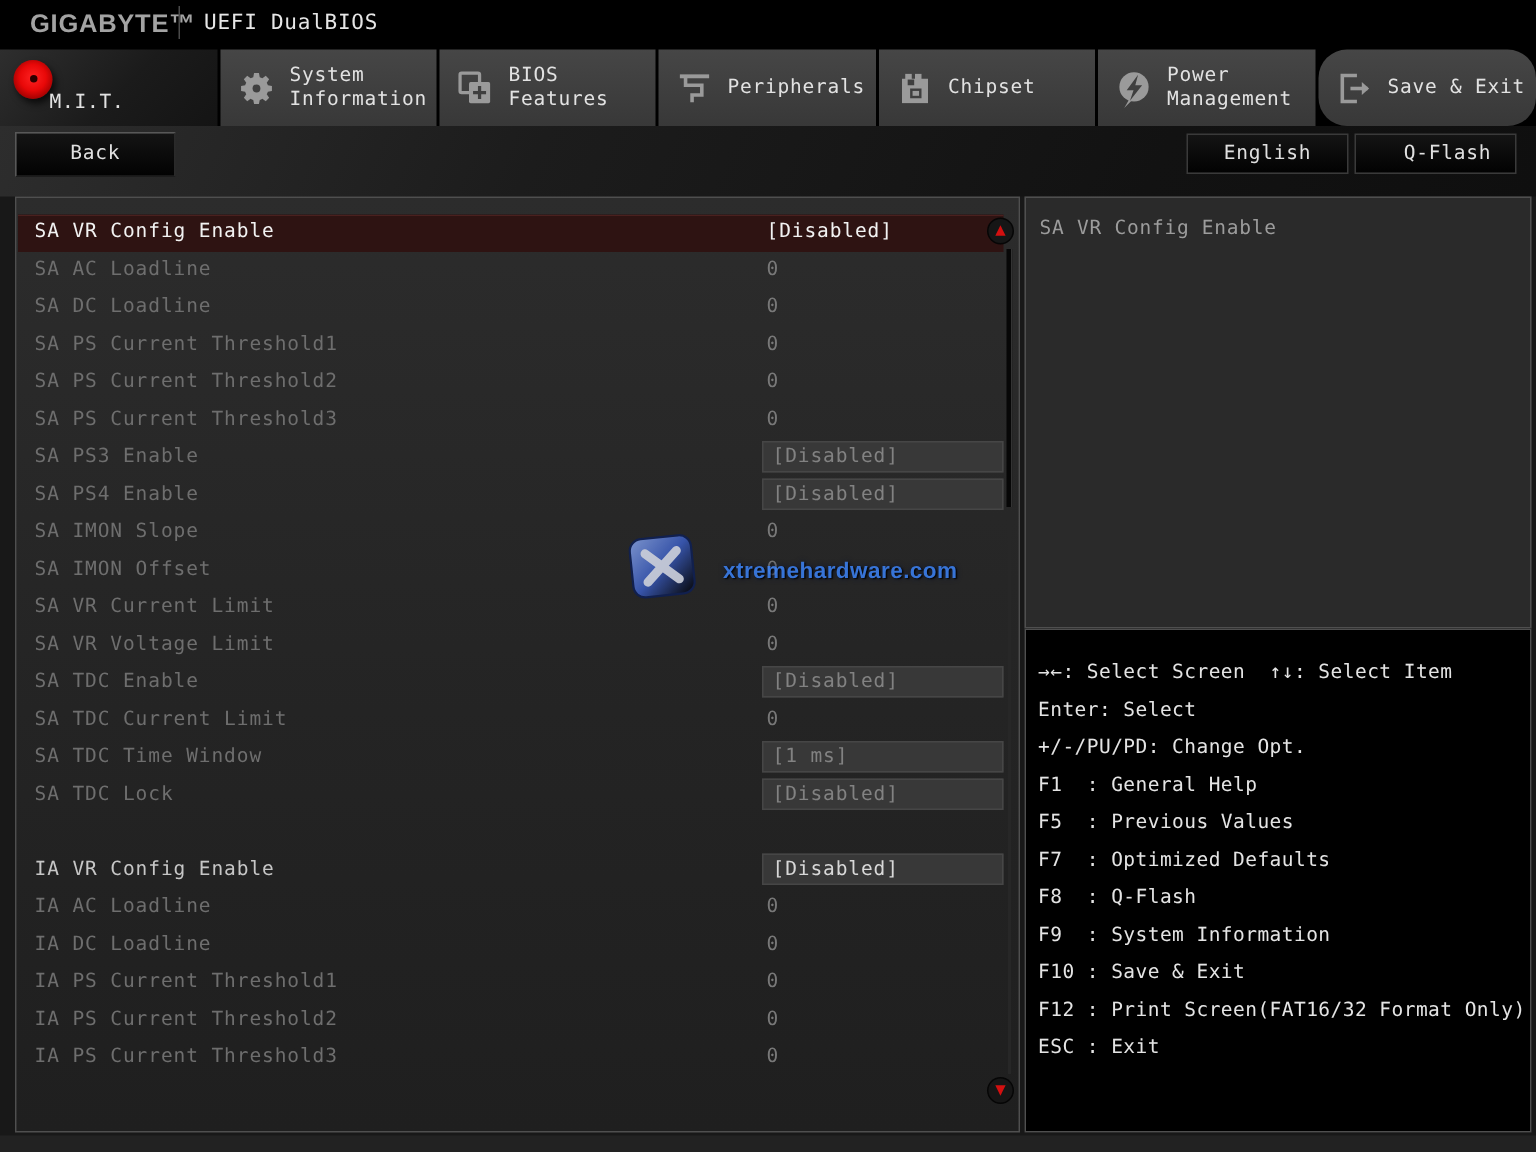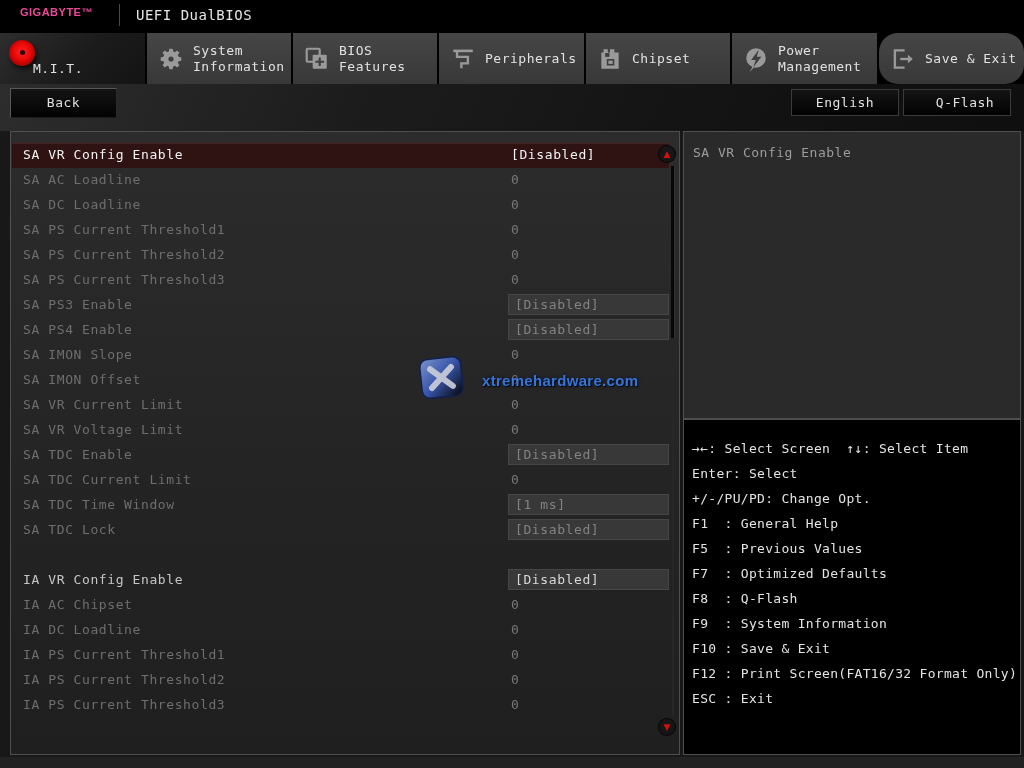--- a/index.html
+++ b/index.html
@@ -3,21 +3,21 @@
 <meta charset="utf-8">
 <style>
   html,body{margin:0;padding:0;background:#000;}
   .screen{position:relative;width:1024px;height:768px;overflow:hidden;
     background:#181818;font-family:"DejaVu Sans Mono",monospace;
     -webkit-font-smoothing:none;}
 
   
   .topbar{position:absolute;left:0;top:0;width:1024px;height:30px;background:#000;}
   .brand{position:absolute;left:20px;top:6px;font-family:"Liberation Sans",sans-serif;
-    font-weight:bold;font-size:11px;letter-spacing:.5px;color:#ec4899;}
+    font-weight:bold;font-size:17px;letter-spacing:.5px;color:#a3a3a3;}
   .topbar-divider{position:absolute;left:119px;top:4px;width:1px;height:22px;background:#4a4a4a;}
   .fw-title{position:absolute;left:136px;top:7px;font-size:14px;color:#e6e6e6;letter-spacing:.5px;}
 
   
   .tabbar{position:absolute;left:0;top:30px;width:1024px;height:54px;background:#000;}
   .tab{position:absolute;top:3px;height:51px;background:linear-gradient(180deg,#464646,#383838);
     box-sizing:border-box;cursor:default;}
   .tab .tab-label{position:absolute;left:46px;top:50%;transform:translateY(-50%);
     font-size:13px;line-height:16px;color:#e2e2e2;white-space:pre-line;letter-spacing:.5px;}
   .tab .tab-icon{position:absolute;left:11px;top:50%;transform:translateY(-50%);width:26px;height:26px;}
@@ -248,21 +248,21 @@
         <div class="row dim">
           <span class="row-label">SA TDC Lock</span>
           <span class="row-value boxed">[Disabled]</span>
         </div>
         <div class="row"></div>
         <div class="row bright">
           <span class="row-label">IA VR Config Enable</span>
           <span class="row-value boxed">[Disabled]</span>
         </div>
         <div class="row dim">
-          <span class="row-label">IA AC Chipset</span>
+          <span class="row-label">IA AC Loadline</span>
           <span class="row-value">0</span>
         </div>
         <div class="row dim">
           <span class="row-label">IA DC Loadline</span>
           <span class="row-value">0</span>
         </div>
         <div class="row dim">
           <span class="row-label">IA PS Current Threshold1</span>
           <span class="row-value">0</span>
         </div>

